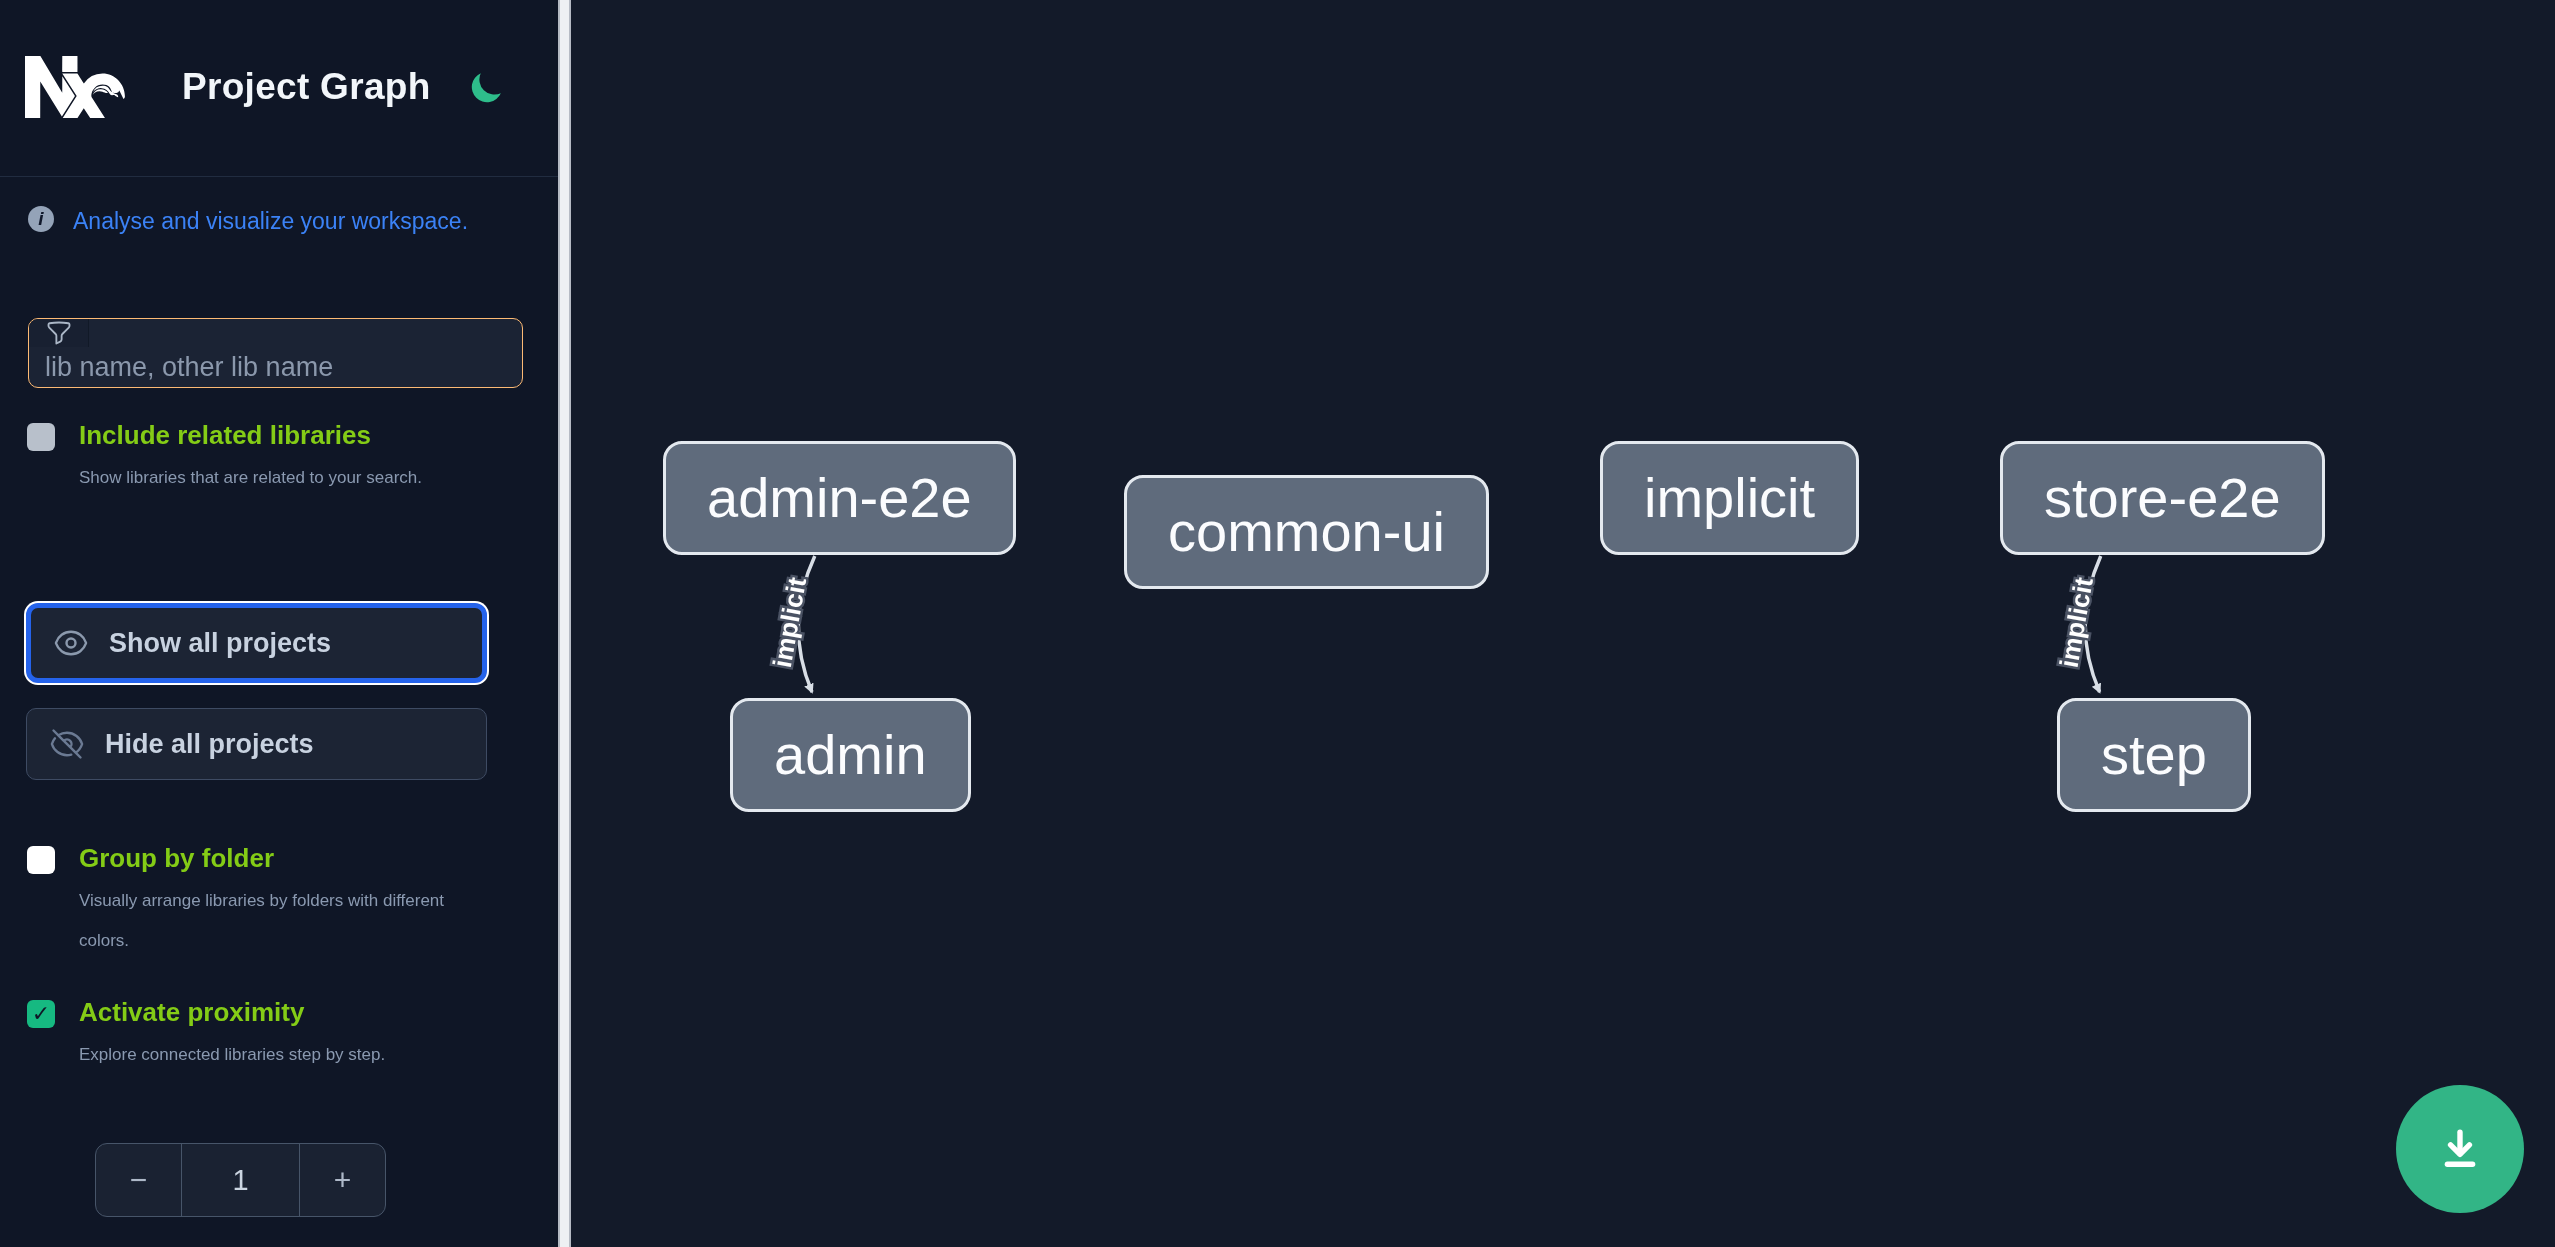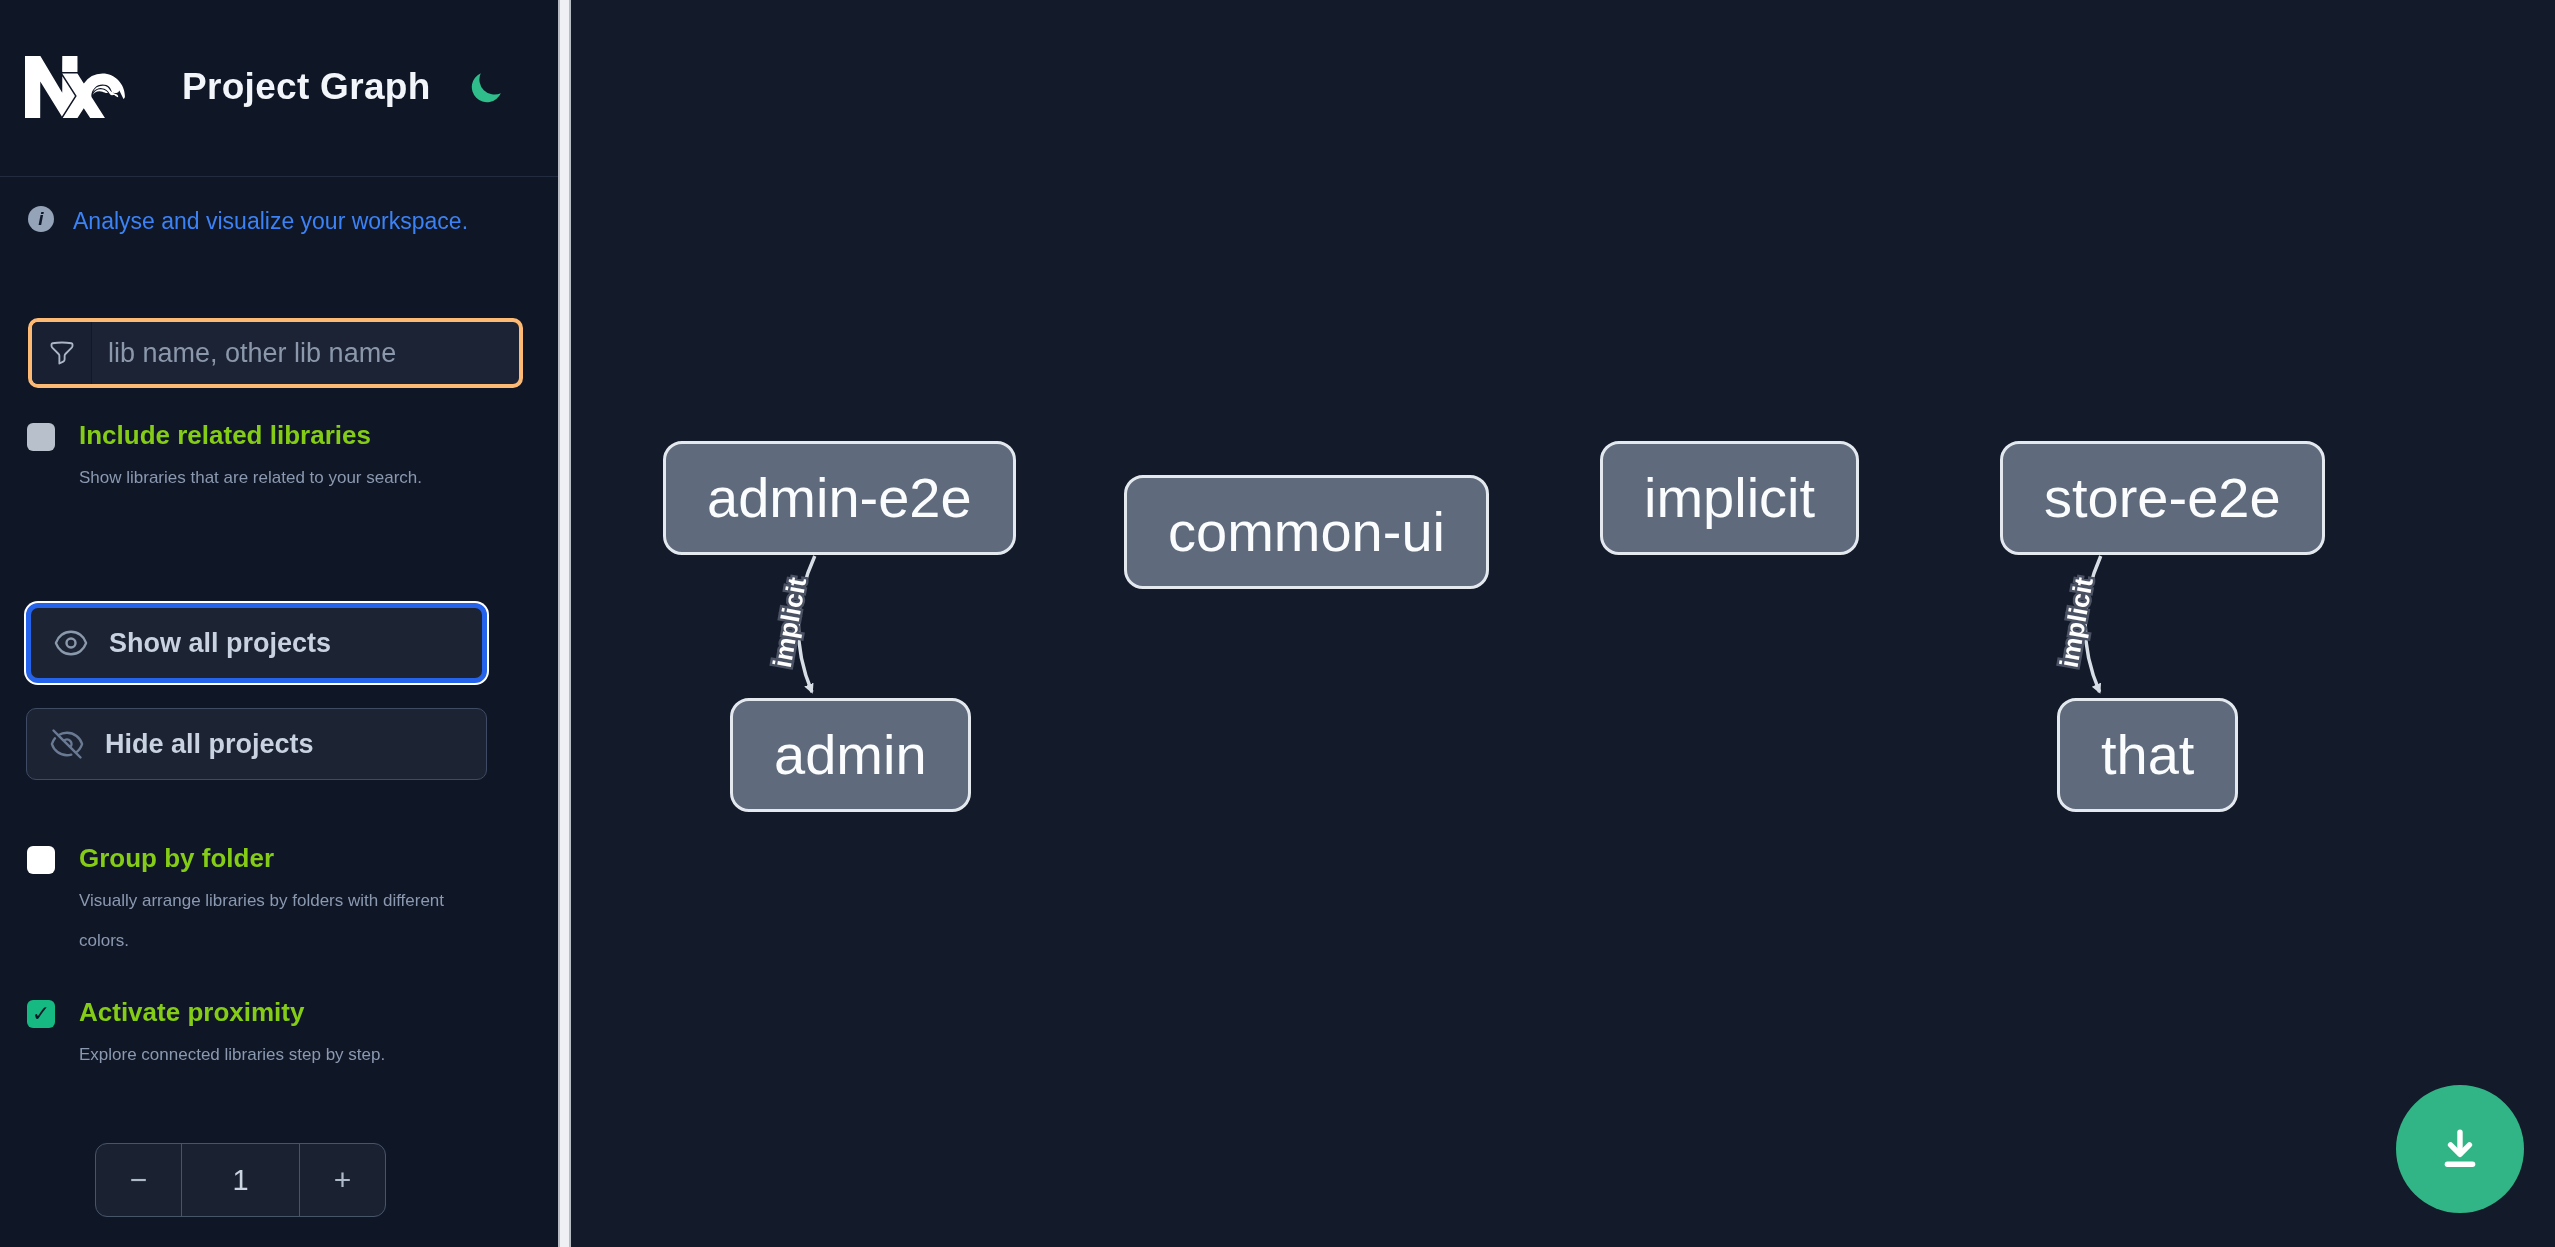--- a/index.html
+++ b/index.html
@@ -28,21 +28,21 @@
   .app-title { position:absolute; left:182px; top:66px; font-size:37px; font-weight:700; color:#f2f6fa; letter-spacing:.3px; }
   .theme-toggle { position:absolute; left:468px; top:66px; width:42px; height:42px; background:transparent; border:none; cursor:pointer; }
   .header-divider { position:absolute; left:0; top:176px; width:558px; height:1px; background:#212c40; }
 
   .info-icon { position:absolute; left:28px; top:206px; width:26px; height:26px; border-radius:50%;
     background:#94a3b8; color:#10182b; font-size:19px; font-weight:700; font-style:italic;
     display:flex; align-items:center; justify-content:center; }
   .info-text { position:absolute; left:73px; top:208px; font-size:23px; color:#3b82f6; }
 
   .filter { position:absolute; left:28px; top:318px; width:495px; height:70px; background:#1b2334;
-    border:4px solid #fdba74; border-radius:10px; display:flex; overflow:hidden; }
+    border:1px solid #fdba74; border-radius:10px; display:flex; overflow:hidden;flex-direction:column; }
   .filter-icon-cell { width:60px; flex:none; background:#182031; border-right:1px solid #111927;
     display:flex; align-items:center; justify-content:center; }
   .filter input { flex:1; background:transparent; border:none; outline:none; color:#cbd5e1;
     font-size:27px; padding:0 16px; font-family:"Liberation Sans",sans-serif; }
   .filter input::placeholder { color:#8b98ac; opacity:1; }
 
   .opt { position:absolute; left:27px; display:flex; gap:24px; }
   .opt .cb { width:28px; height:28px; border-radius:6px; margin-top:3px; flex:none; cursor:pointer;
     display:flex; align-items:center; justify-content:center; font-size:22px; font-weight:700; color:#0f1626; }
   .opt-1 .cb { background:#b8c0cb; }
@@ -87,21 +87,21 @@
         <text class="edge-label" text-anchor="middle" transform="translate(798.365 624) rotate(-80)">implicit</text>
         <text class="edge-label" text-anchor="middle" transform="translate(2085.175 624) rotate(-80)">implicit</text>
       </g>
   </svg>
   <div id="node-layer">
       <div class="graph-node" style="left: 663px; top: 441px;">admin-e2e</div>
       <div class="graph-node" style="left: 1124px; top: 441px; margin-top: 34px;">common-ui</div>
       <div class="graph-node" style="left: 1600px; top: 441px;">implicit</div>
       <div class="graph-node" style="left: 2000px; top: 441px;">store-e2e</div>
       <div class="graph-node" style="left: 730px; top: 698px;">admin</div>
-      <div class="graph-node" style="left: 2057px; top: 698px;">that</div>
+      <div class="graph-node" style="left: 2057px; top: 698px;">step</div>
     </div>
 
   <button class="fab" title="">
     <svg class="icon" width="54" height="54" viewBox="0 0 24 24" fill="none" stroke="#ffffff" stroke-width="2.4" stroke-linecap="round" stroke-linejoin="round">
       <path d="M12 4.5v9.5"></path>
       <path d="M7.8 10.2 12 14.4l4.2-4.2"></path>
       <path d="M6.4 18.8h11.2"></path>
     </svg>
   </button>
 </main>

